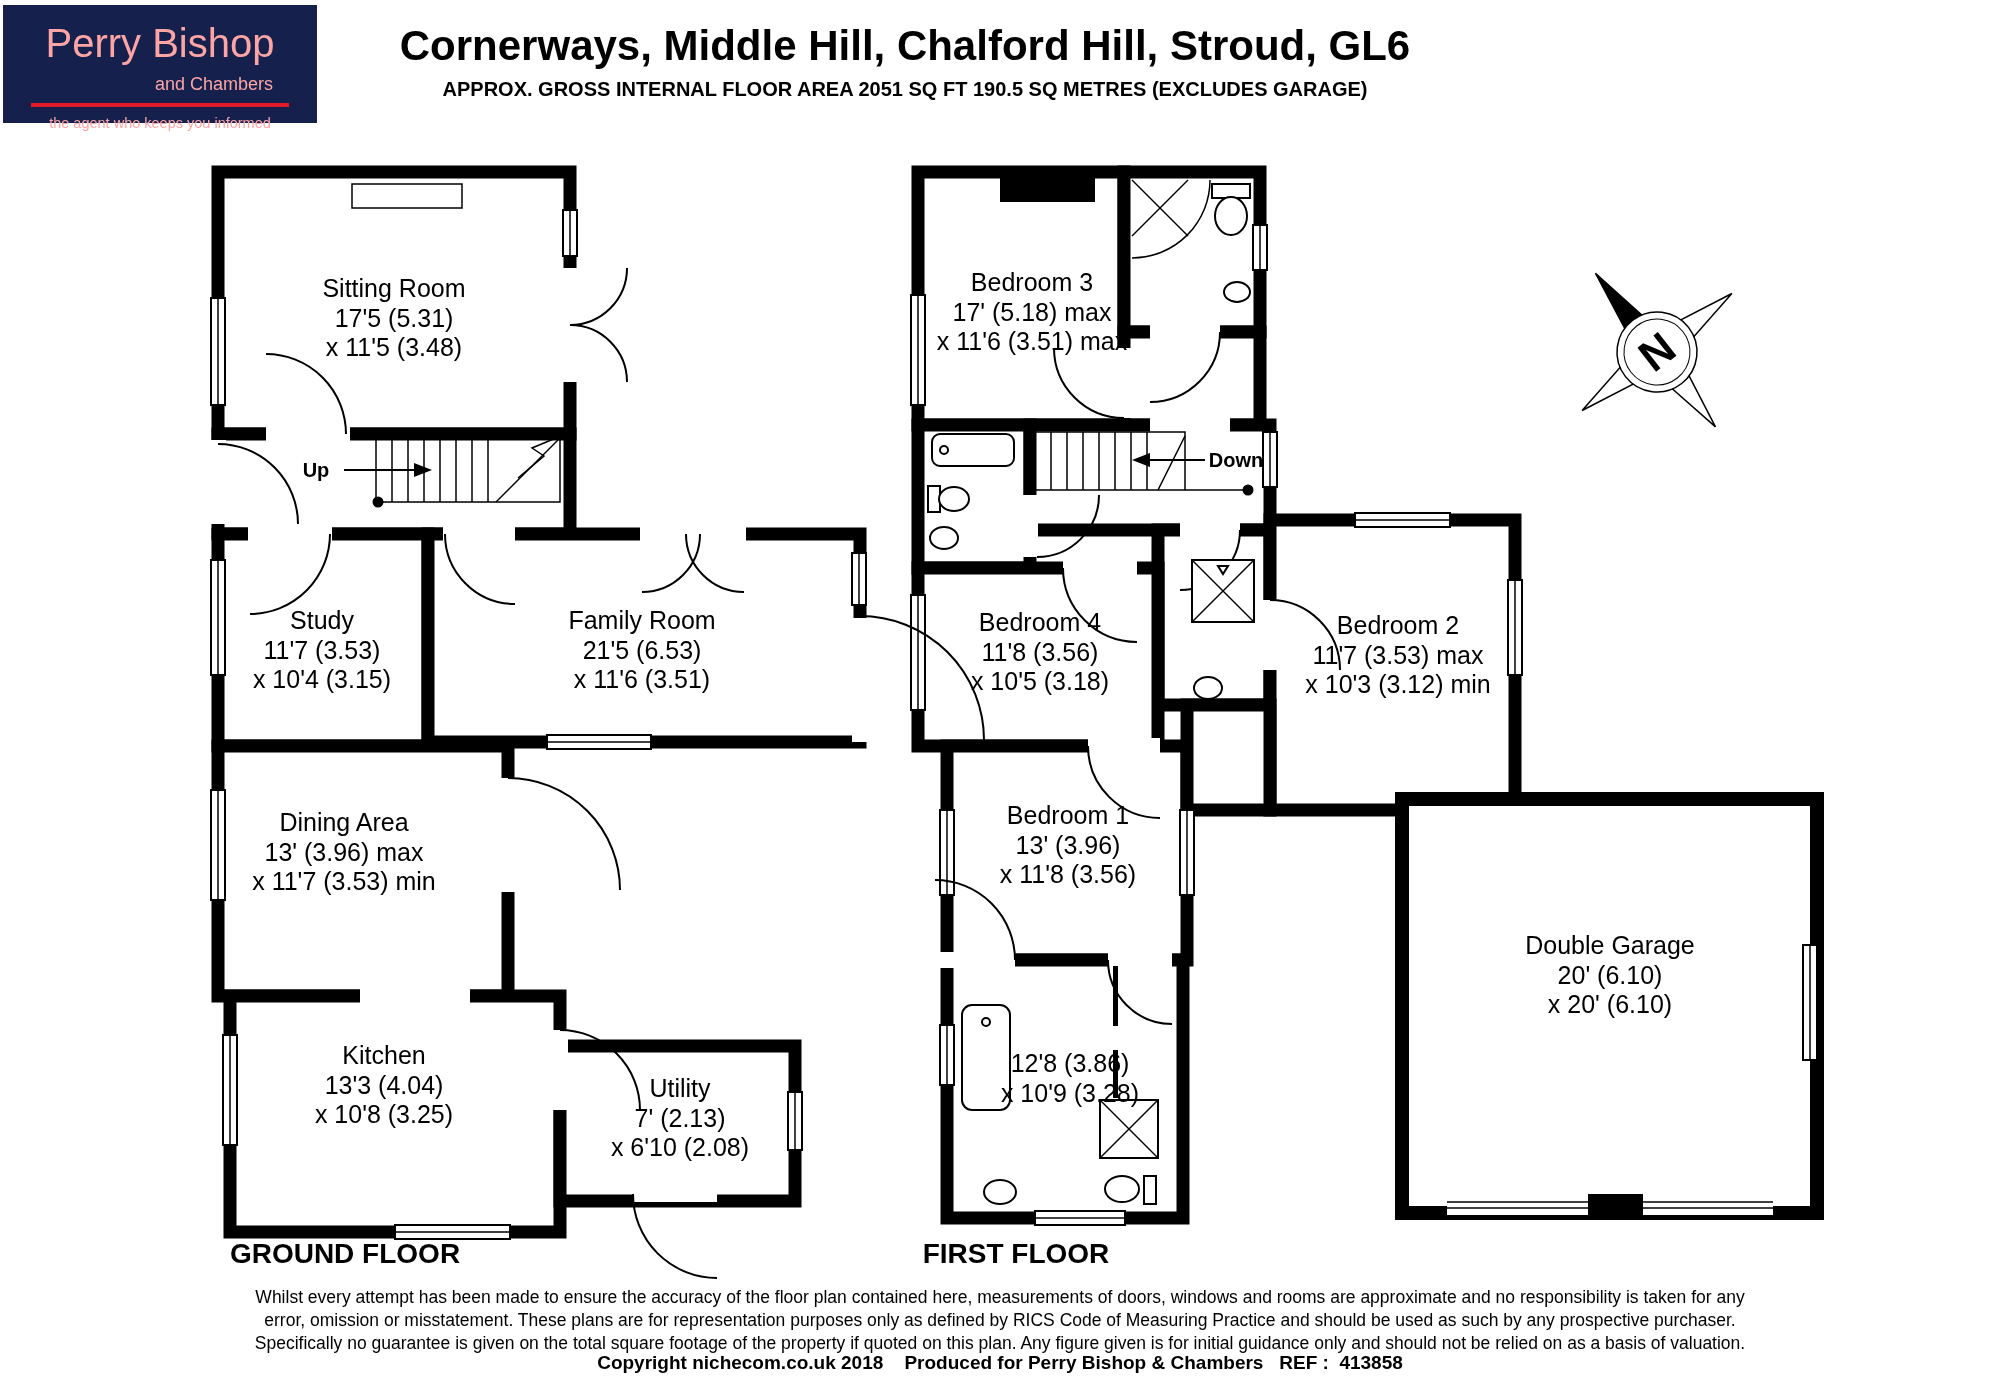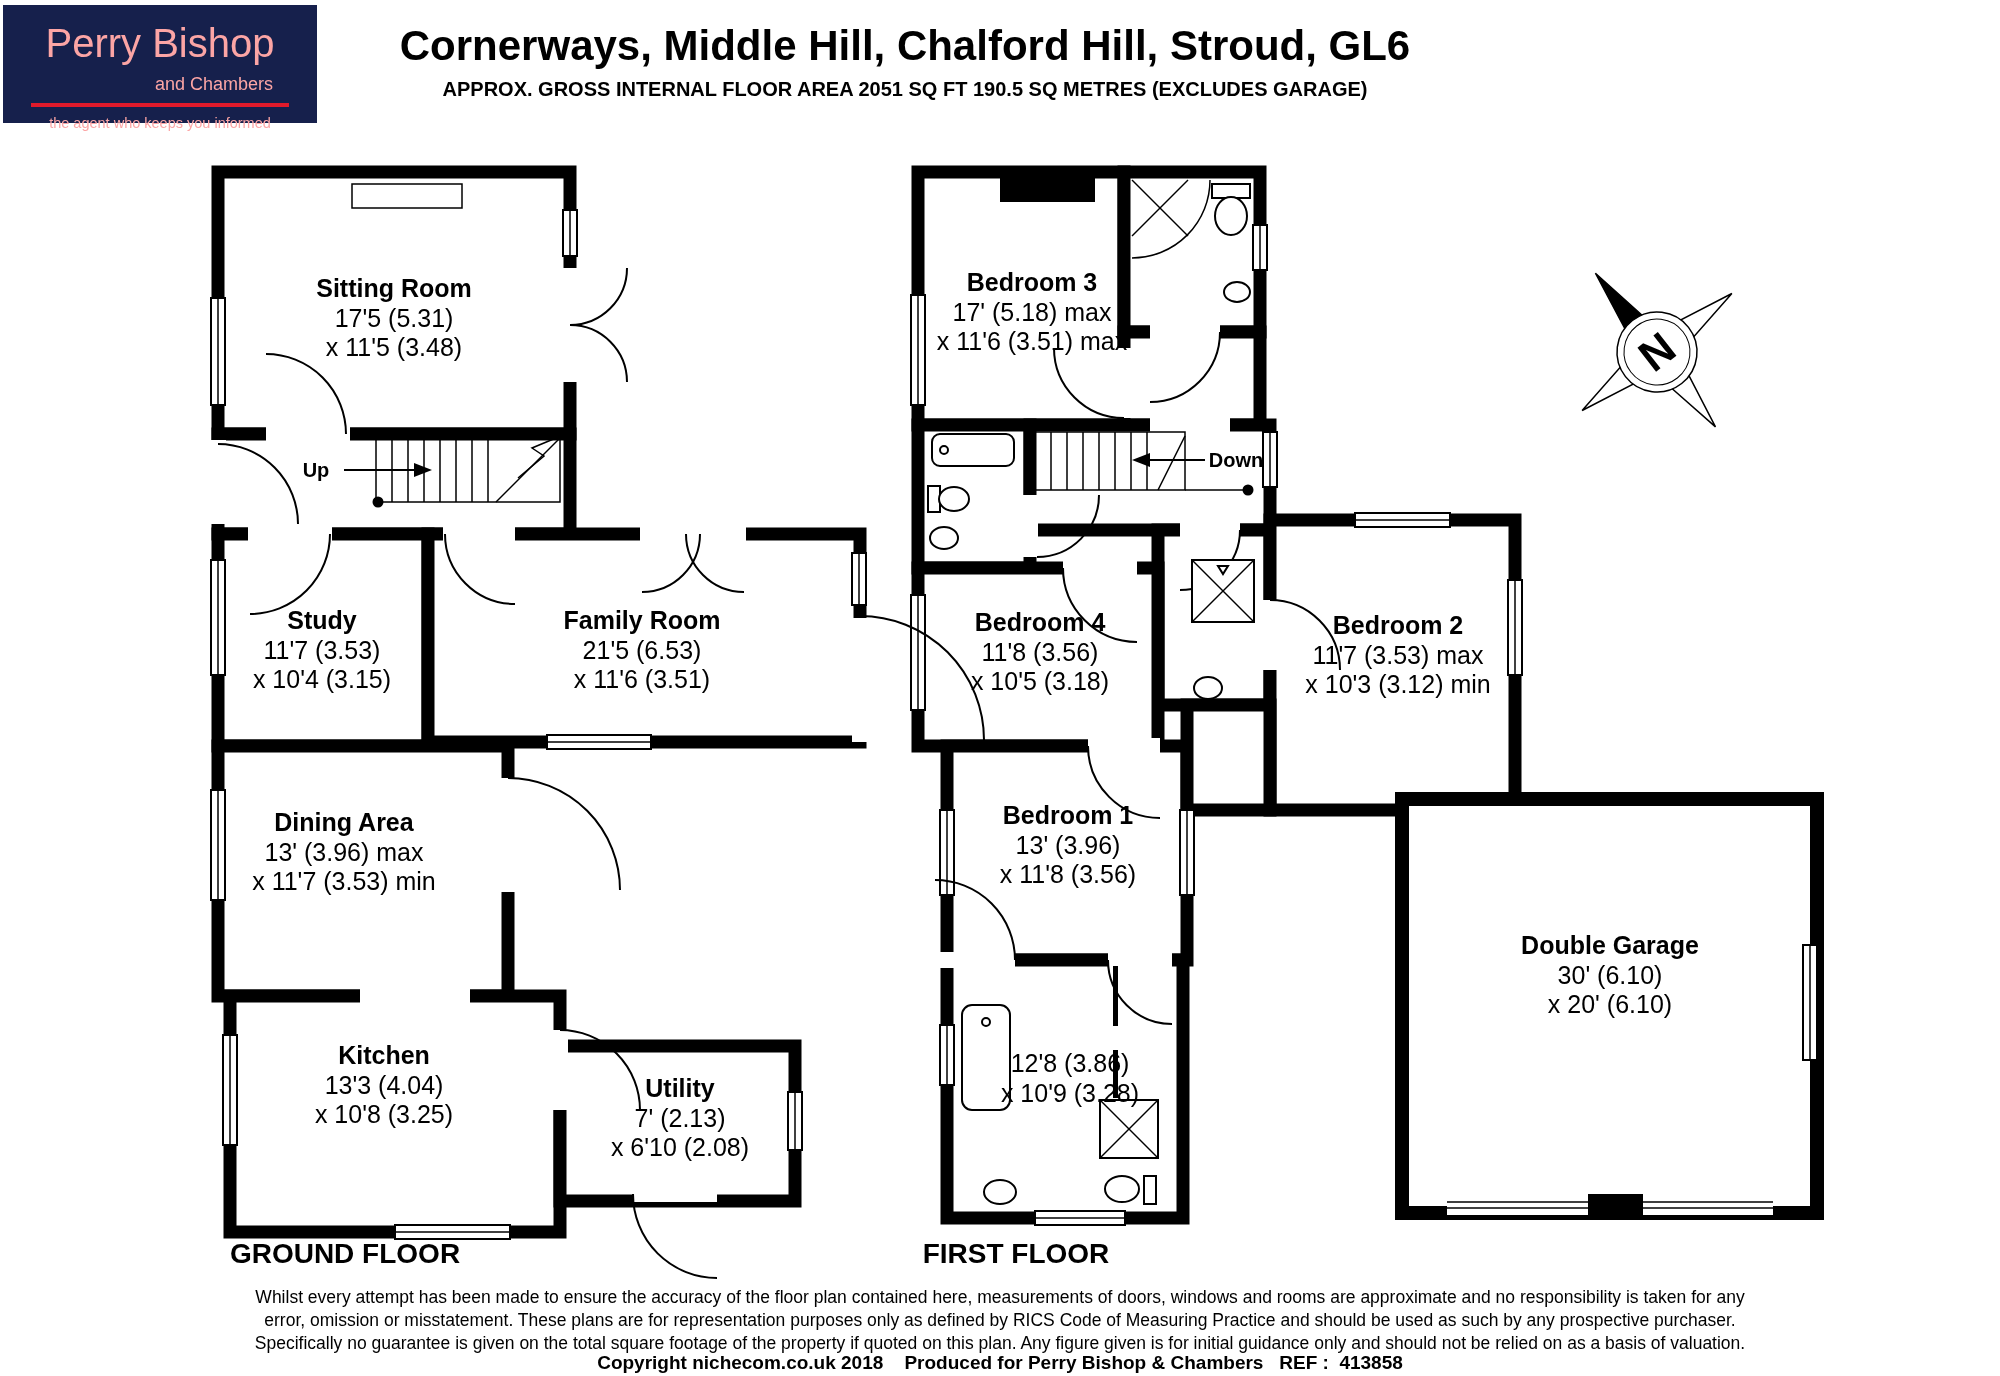--- a/index.html
+++ b/index.html
@@ -12,21 +12,21 @@
   #logo .l2{font-size:18px;margin-top:12px;margin-right:44px;text-align:right;line-height:1;}
   #logo .rule{height:4px;background:#e01a2b;margin:10px 28px 0 28px;}
   #logo .l3{font-size:14.5px;margin-top:8px;}
   #title{position:absolute;left:905px;top:22px;transform:translateX(-50%);
          font-size:42px;font-weight:bold;white-space:nowrap;}
   #subtitle{position:absolute;left:905px;top:78px;transform:translateX(-50%);
             font-size:20px;font-weight:bold;white-space:nowrap;}
   
   .room-label{position:absolute;transform:translate(-50%,-50%);text-align:center;
               font-size:25px;line-height:1.18;white-space:nowrap;}
-  .room-label .rname{font-weight:bold;}
+  .room-label .rname{font-weight:normal;}
   .room-label.wrap{white-space:normal;width:175px;}
   .floor-label{position:absolute;transform:translate(-50%,-50%);font-size:28px;font-weight:bold;
                white-space:nowrap;}
   .stair-label{position:absolute;transform:translate(-50%,-50%);font-size:20px;font-weight:bold;}
   
   #disclaimer{position:absolute;left:1000px;top:1286px;transform:translateX(-50%);width:1720px;
               text-align:center;font-size:17.5px;line-height:1.3;}
   #copyright{position:absolute;left:1000px;top:1352px;transform:translateX(-50%);
              font-size:19px;font-weight:bold;white-space:pre;}
   
@@ -349,21 +349,21 @@
     <div>13' (3.96)</div>
     <div>x 11'8 (3.56)</div>
   </div>
   <div class="room-label wrap" style="left:1070px;top:1078px">
     <div>12'8 (3.86)</div>
     <div>x 10'9 (3.28)</div>
   </div>
 
   <div class="room-label" style="left:1610px;top:975px">
     <div class="rname">Double Garage</div>
-    <div>30' (6.10)</div>
+    <div>20' (6.10)</div>
     <div>x 20' (6.10)</div>
   </div>
 
   <div class="stair-label" style="left:316px;top:470px">Up</div>
   <div class="stair-label" style="left:1236px;top:460px">Down</div>
 
   <div class="floor-label" style="left:345px;top:1254px">GROUND FLOOR</div>
   <div class="floor-label" style="left:1016px;top:1254px">FIRST FLOOR</div>
 
   <div id="disclaimer">

